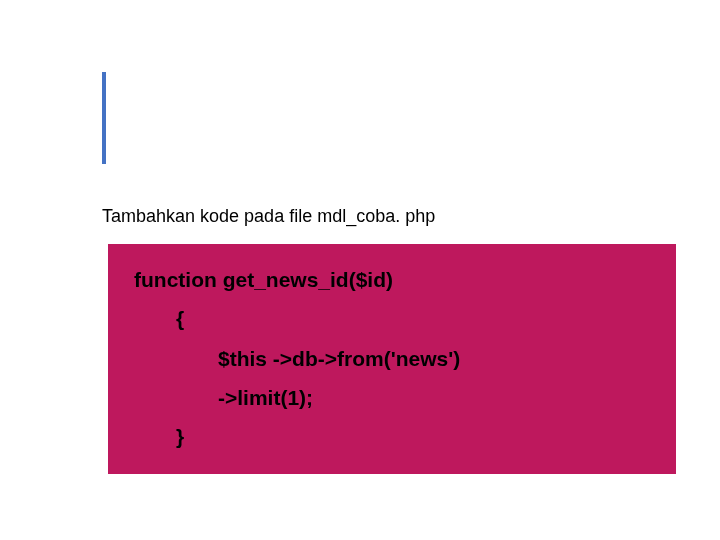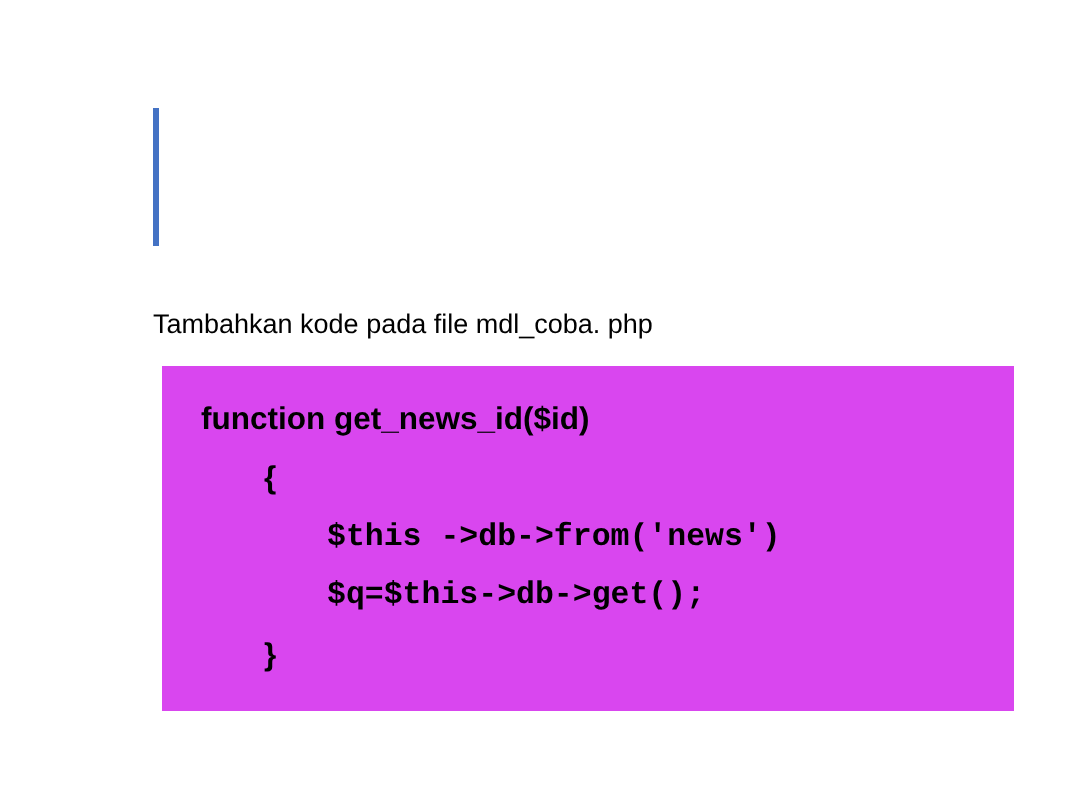--- a/index.html
+++ b/index.html
@@ -24,40 +24,40 @@
       top: 170px;
       font-size: 18px;
       color: #000;
       font-weight: 400;
     }
     .code-box {
       position: absolute;
       left: 72px;
       top: 208px;
       width: 568px;
-      background: #d946ef;
+      background: #be185d;
       padding: 10px 14px 12px 14px;
     }
     .code-line {
       font-family: Arial, Helvetica, sans-serif;
       font-size: 21px;
       font-weight: 700;
       color: #000;
       line-height: 1.3;
       white-space: pre;
     }
     .indent-1 { padding-left: 42px; }
-    .indent-2 { padding-left: 84px; font-family: Liberation Mono, monospace; }
+    .indent-2 { padding-left: 84px; }
   </style>
 </head>
 <body>
 
 <div class="accent-bar"></div>
 
 <div class="instruction">Tambahkan kode pada file mdl_coba. php</div>
 
 <div class="code-box">
   <div class="code-line">function get_news_id($id)</div>
   <div class="code-line indent-1">{</div>
   <div class="code-line indent-2">$this -&gt;db-&gt;from('news')</div>
-  <div class="code-line indent-2">$q=$this-&gt;db-&gt;get();</div>
+  <div class="code-line indent-2">-&gt;limit(1);</div>
   <div class="code-line indent-1">}</div>
 </div>
 
 </body></html>

